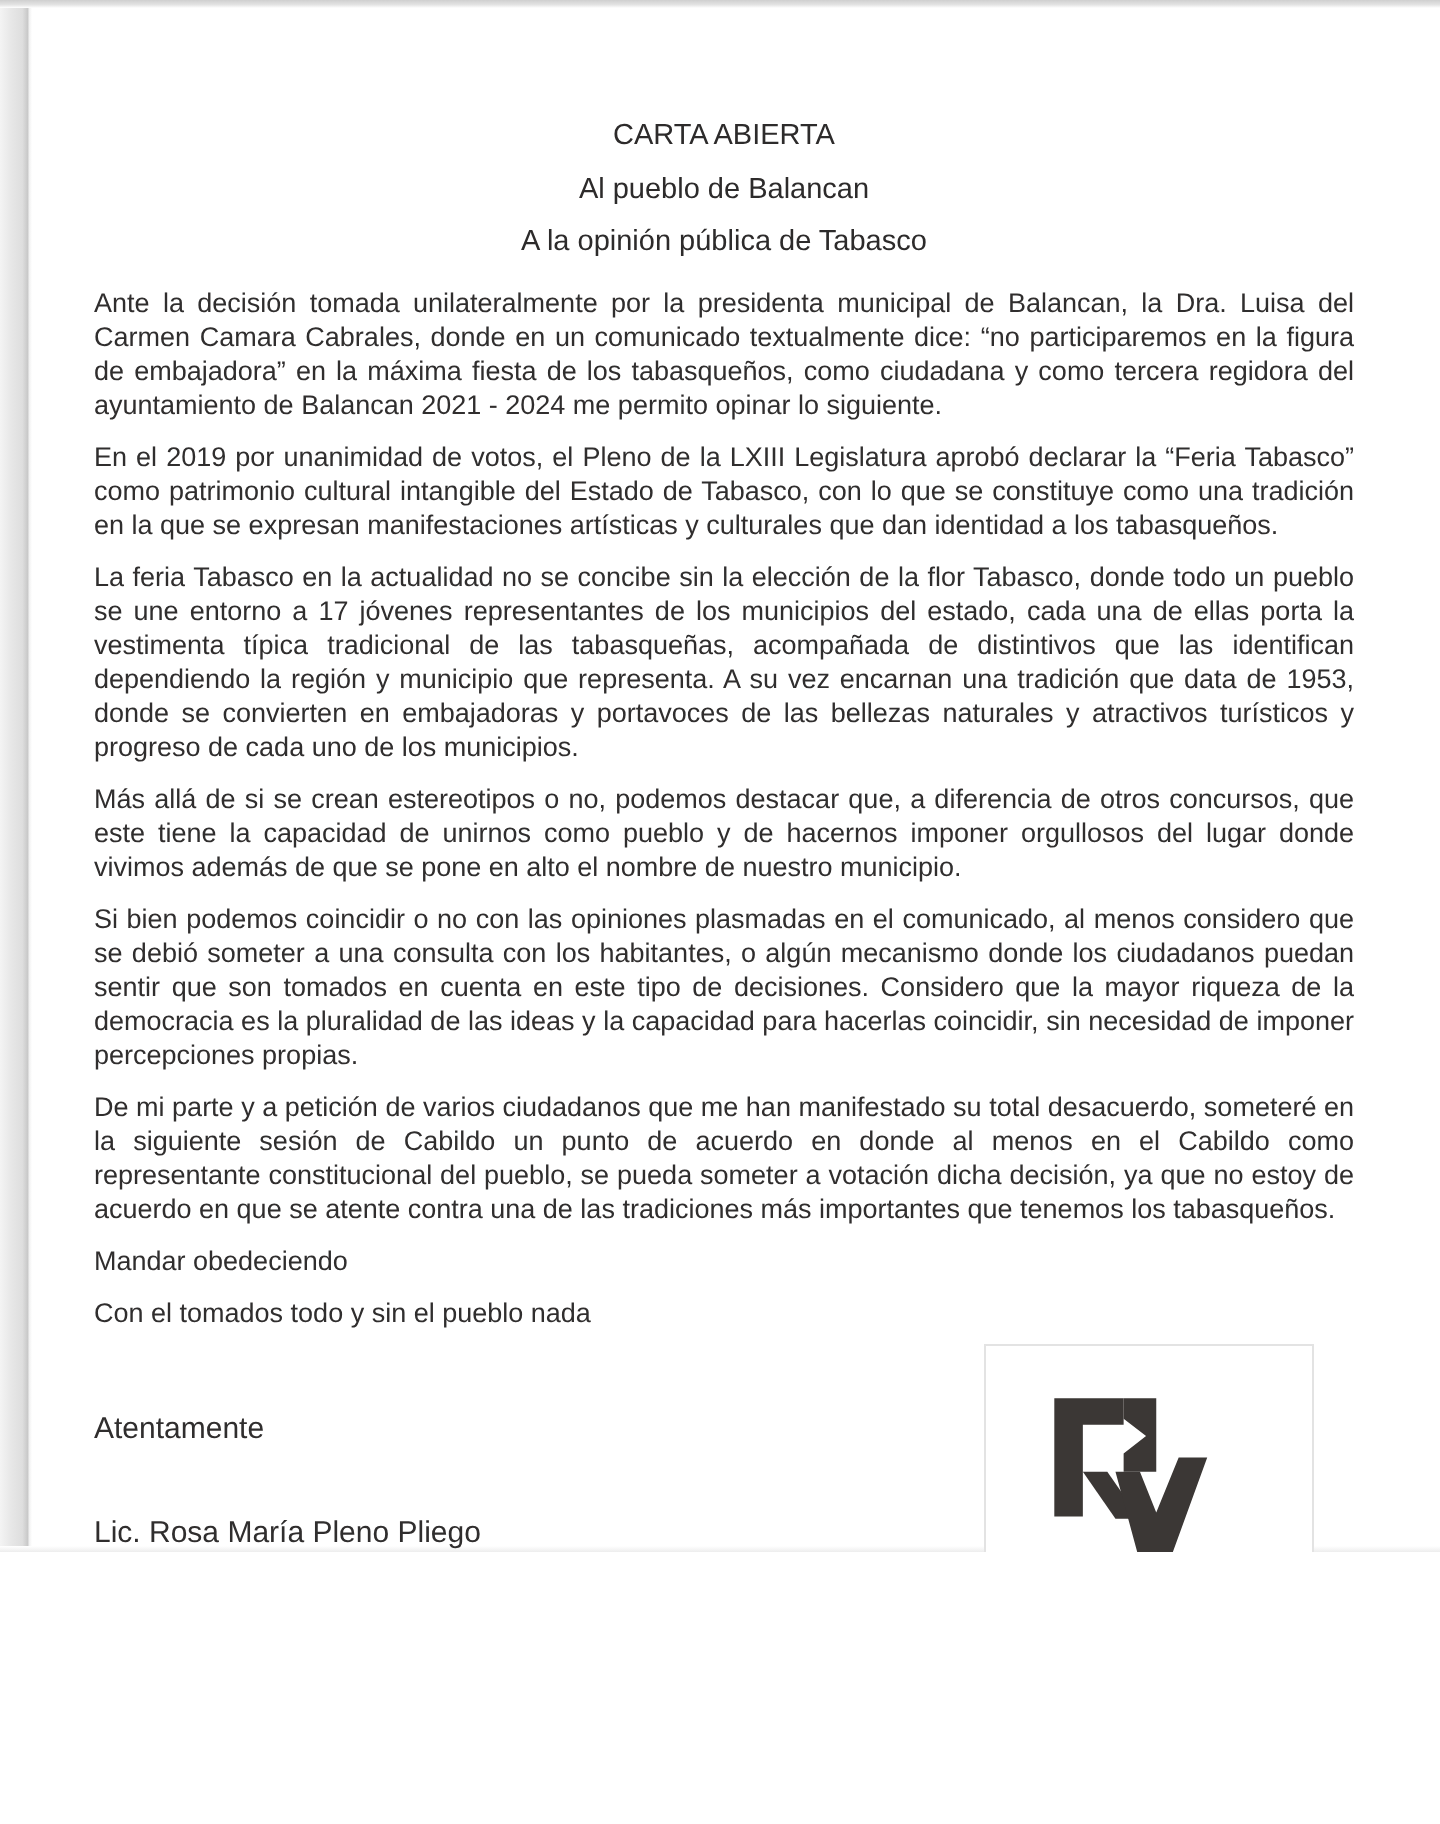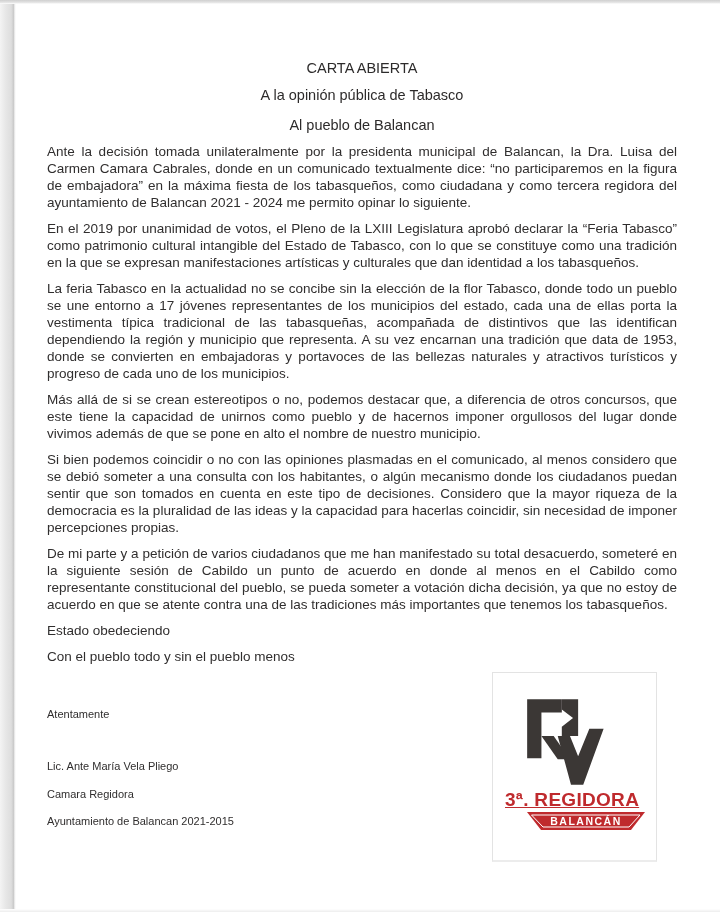--- a/index.html
+++ b/index.html
@@ -4,21 +4,21 @@
 <style>
   html,body{margin:0;padding:0;}
   body{
     width:720px;height:912px;
     background:#ffffff;
     font-family:"Liberation Sans", sans-serif;
     -webkit-font-smoothing:antialiased;
   }
   .page{
     position:relative;
-    width:720px;height:912px;
+    width:720px;height:776px;
     background:#ffffff;
     overflow:hidden;
     color:#302e2e;
   }
   .scan-edge-left{
     position:absolute;left:0;top:0;bottom:0;width:16px;
     background:linear-gradient(to right,#f4f4f4 0%,#e7e7e7 35%,#dedede 70%,#c9c9c9 86%,#f2f2f2 92%,#ffffff 100%);
   }
   .scan-edge-top{
     position:absolute;left:0;top:0;right:0;height:4px;
@@ -43,21 +43,21 @@
   .content p.body-par{
     margin:0 0 9px 0;
     text-align:justify;
   }
   .content p.closing-par{
     margin:0 0 9px 0;
     text-align:left;
   }
   .sig{
     position:absolute;left:47px;
-    font-size:11px;line-height:17px;
+    font-size:15px;line-height:17px;
     color:#302e2e;
   }
   .sig.salutation{top:706px;}
   .sig.sig-name{top:758px;}
   .sig.sig-title{top:786px;}
   .sig.sig-entity{top:813px;}
   .logo-box{
     position:absolute;left:492px;top:672px;
     width:165px;height:190px;
     box-sizing:border-box;
@@ -85,36 +85,36 @@
 <body>
 
 <div class="page">
 
   <div class="scan-edge-left"></div>
   <div class="scan-edge-top"></div>
   <div class="scan-edge-bottom"></div>
 
   <div class="content">
     <p class="doc-header">CARTA ABIERTA</p>
+    <p class="doc-header">Al pueblo de Balancan</p>
     <p class="doc-header last">A la opinión pública de Tabasco</p>
-    <p class="doc-header">Al pueblo de Balancan</p>
 
     <p class="body-par">Ante la decisión tomada unilateralmente por la presidenta municipal de Balancan, la Dra. Luisa del Carmen Camara Cabrales, donde en un comunicado textualmente dice: “no participaremos en la figura de embajadora” en la máxima fiesta de los tabasqueños, como ciudadana y como tercera regidora del ayuntamiento de Balancan 2021 - 2024 me permito opinar lo siguiente.</p>
     <p class="body-par">En el 2019 por unanimidad de votos, el Pleno de la LXIII Legislatura aprobó declarar la “Feria Tabasco” como patrimonio cultural intangible del Estado de Tabasco, con lo que se constituye como una tradición en la que se expresan manifestaciones artísticas y culturales que dan identidad a los tabasqueños.</p>
     <p class="body-par">La feria Tabasco en la actualidad no se concibe sin la elección de la flor Tabasco, donde todo un pueblo se une entorno a 17 jóvenes representantes de los municipios del estado, cada una de ellas porta la vestimenta típica tradicional de las tabasqueñas, acompañada de distintivos que las identifican dependiendo la región y municipio que representa. A su vez encarnan una tradición que data de 1953, donde se convierten en embajadoras y portavoces de las bellezas naturales y atractivos turísticos y progreso de cada uno de los municipios.</p>
     <p class="body-par">Más allá de si se crean estereotipos o no, podemos destacar que, a diferencia de otros concursos, que este tiene la capacidad de unirnos como pueblo y de hacernos imponer orgullosos del lugar donde vivimos además de que se pone en alto el nombre de nuestro municipio.</p>
     <p class="body-par">Si bien podemos coincidir o no con las opiniones plasmadas en el comunicado, al menos considero que se debió someter a una consulta con los habitantes, o algún mecanismo donde los ciudadanos puedan sentir que son tomados en cuenta en este tipo de decisiones. Considero que la mayor riqueza de la democracia es la pluralidad de las ideas y la capacidad para hacerlas coincidir, sin necesidad de imponer percepciones propias.</p>
     <p class="body-par">De mi parte y a petición de varios ciudadanos que me han manifestado su total desacuerdo, someteré en la siguiente sesión de Cabildo un punto de acuerdo en donde al menos en el Cabildo como representante constitucional del pueblo, se pueda someter a votación dicha decisión, ya que no estoy de acuerdo en que se atente contra una de las tradiciones más importantes que tenemos los tabasqueños.</p>
 
-    <p class="closing-par">Estado obedeciendo</p>
-    <p class="closing-par">Con el pueblo todo y sin el pueblo menos</p>
+    <p class="closing-par">Mandar obedeciendo</p>
+    <p class="closing-par">Con el tomados todo y sin el pueblo nada</p>
   </div>
 
   <div class="sig salutation">Atentamente</div>
-  <div class="sig sig-name">Lic. Ante María Vela Pliego</div>
+  <div class="sig sig-name">Lic. Rosa María Pleno Pliego</div>
   <div class="sig sig-title">Camara Regidora</div>
   <div class="sig sig-entity">Ayuntamiento de Balancan 2021-2015</div>
 
   <div class="logo-box">
     <svg class="logo-monogram" width="105" height="94" viewBox="0 0 103 92" xmlns="http://www.w3.org/2000/svg">
 
       <path d="M8,4 H42 V17 H22 V62 H8 Z" fill="#3b3735"></path>
 
       <path d="M42,4 H58 V40 H42 V31 L53,22.5 L42,14 Z" fill="#3b3735"></path>
 

